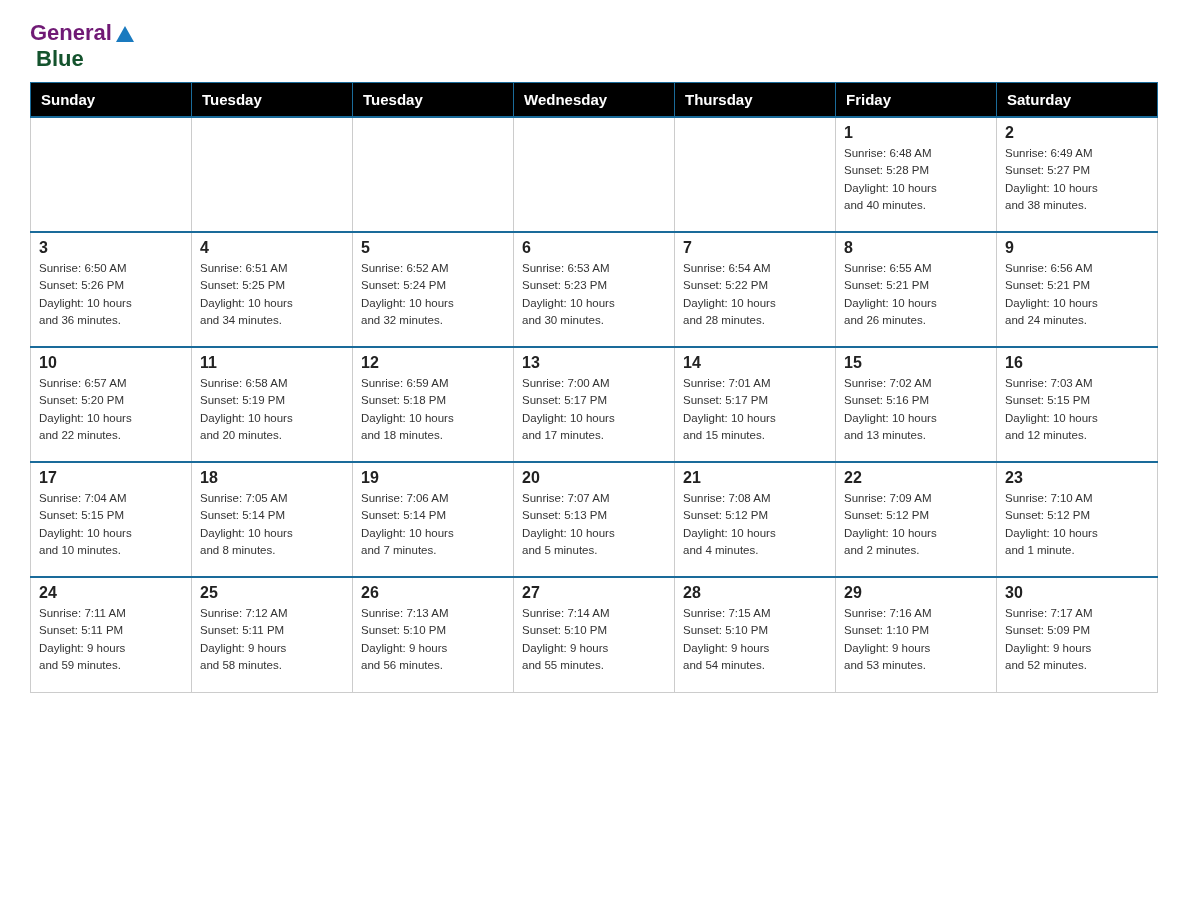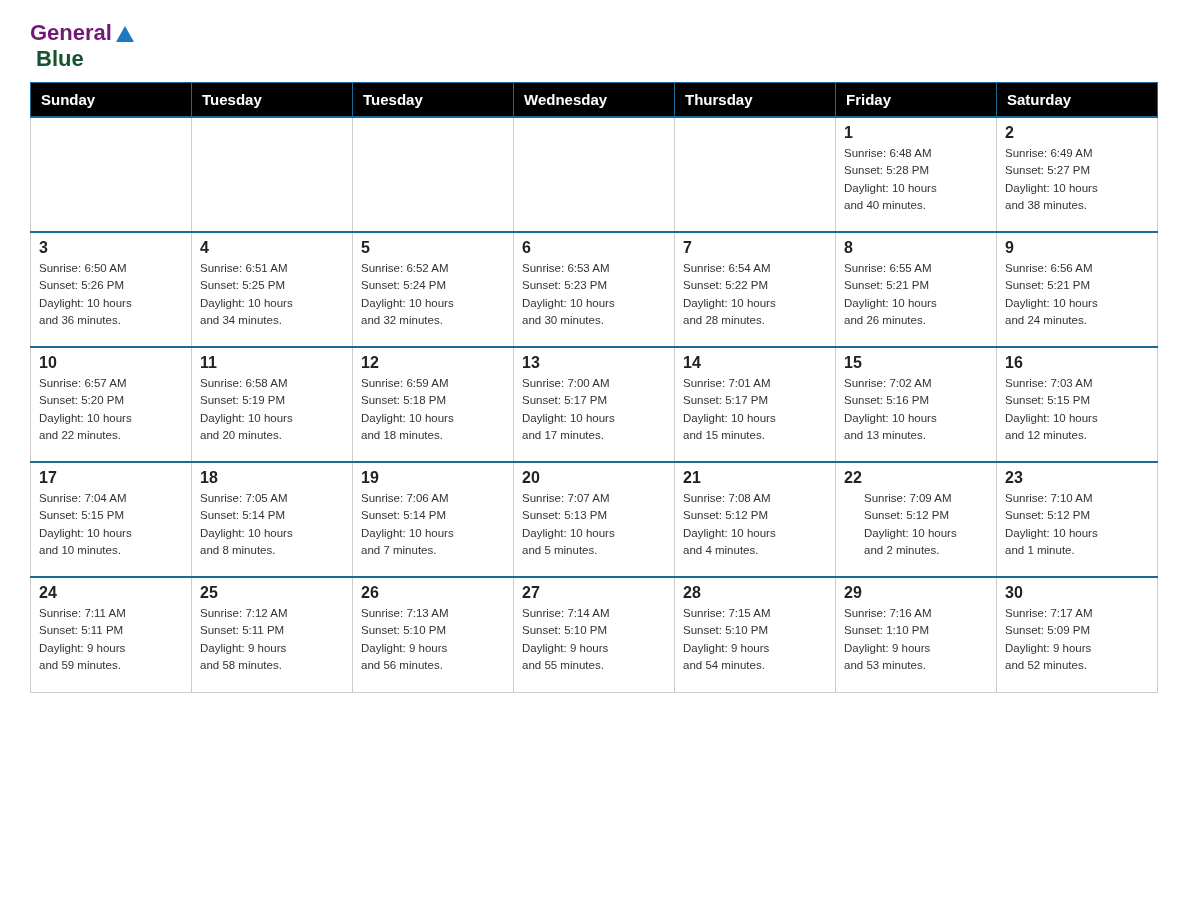--- a/index.html
+++ b/index.html
@@ -269,21 +269,21 @@
         </td>
         <td>
           <div class="day-number">21</div>
           <div class="day-info" style="white-space: pre-line;">Sunrise: 7:08 AM
 Sunset: 5:12 PM
 Daylight: 10 hours
 and 4 minutes.</div>
         </td>
         <td>
           <div class="day-number">22</div>
-          <div class="day-info" style="white-space: pre-line; margin-left: 20px;">Sunrise: 7:09 AM
+          <div class="day-info" style="white-space: pre-line;">Sunrise: 7:09 AM
 Sunset: 5:12 PM
 Daylight: 10 hours
 and 2 minutes.</div>
         </td>
         <td>
           <div class="day-number">23</div>
           <div class="day-info" style="white-space: pre-line;">Sunrise: 7:10 AM
 Sunset: 5:12 PM
 Daylight: 10 hours
 and 1 minute.</div>

